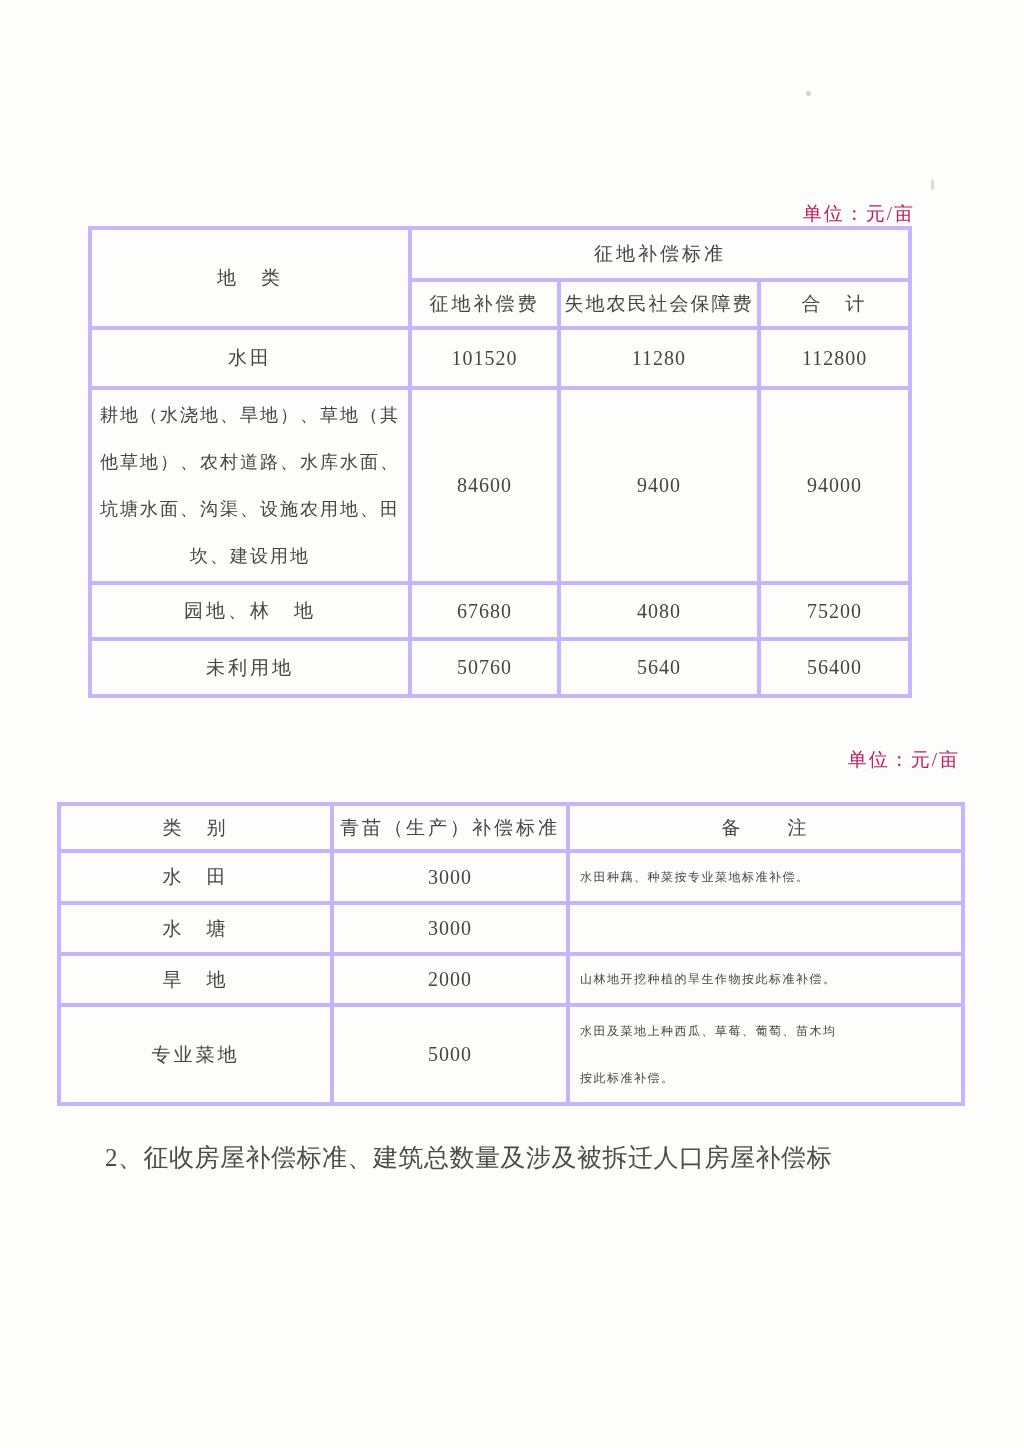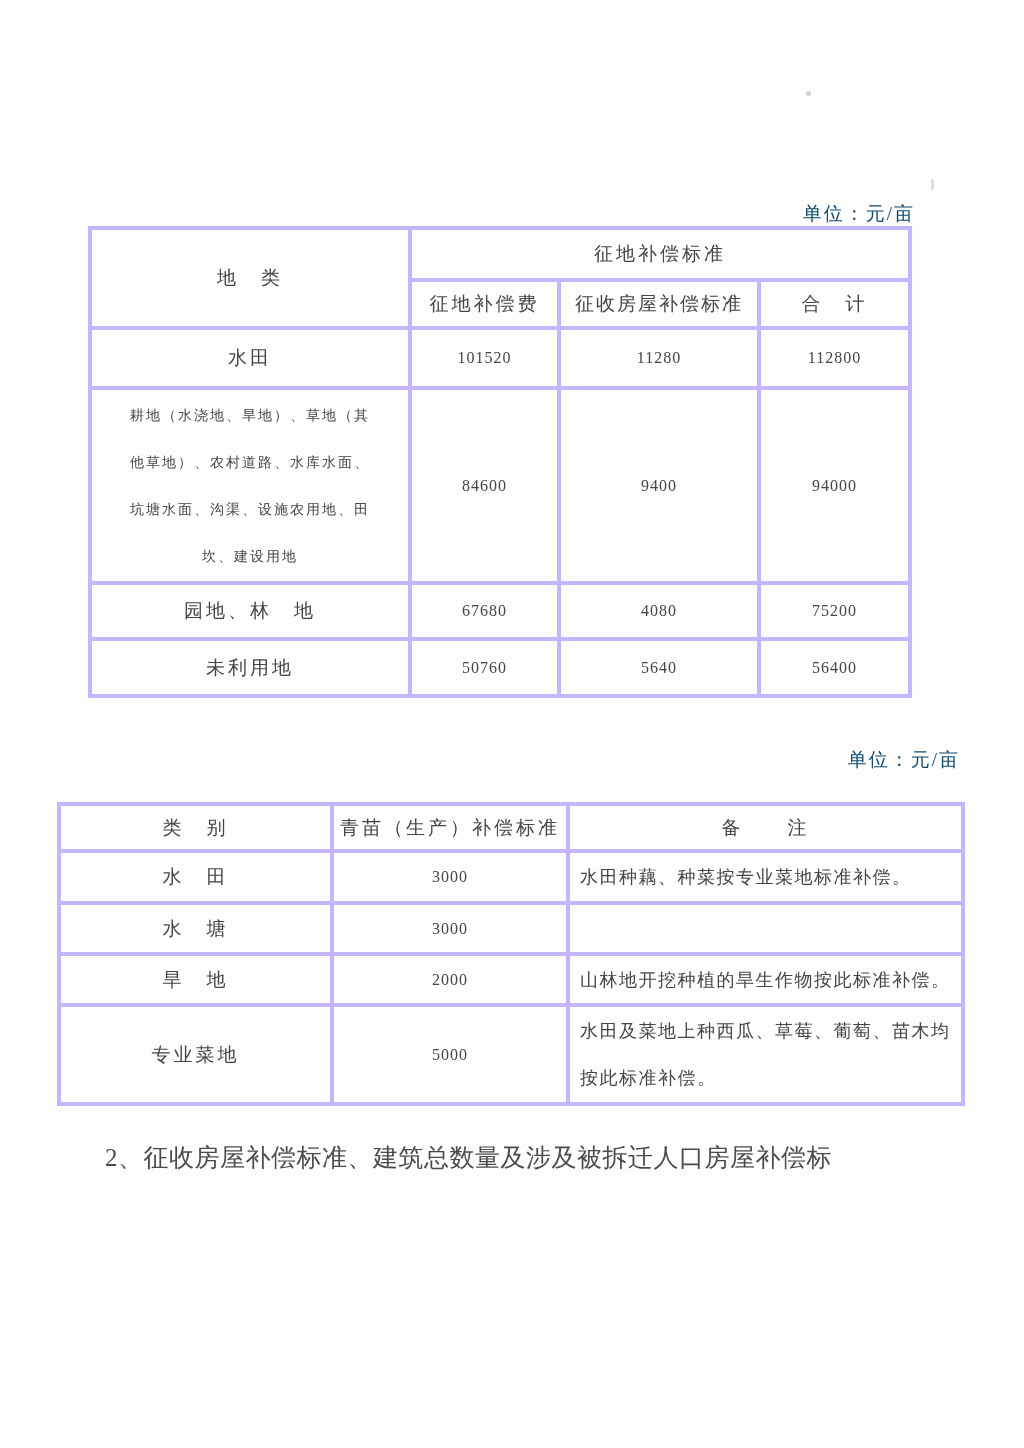--- a/index.html
+++ b/index.html
@@ -12,21 +12,21 @@
   .page {
     position:relative;
     width:1024px; height:1448px;
     background:#fdfdfb;
     overflow:hidden;
   }
   .unit-label {
     position:absolute;
     font-size:19px;
     letter-spacing:2px;
-    color:#0c4a6e;
+    color:#be185d;
     white-space:nowrap;
   }
   #unit-label-top { top:201px; right:109px; }
   #unit-label-bottom { top:747px; right:64px; }
 
   table {
     position:absolute;
     border-collapse:collapse;
     table-layout:fixed;
   }
@@ -35,33 +35,33 @@
     text-align:center;
     vertical-align:middle;
     font-size:19px;
     letter-spacing:3px;
     color:#454545;
     overflow:hidden;
   }
   #land-table { left:88px; top:226px; width:820px; }
   #crop-table { left:57px; top:802px; width:904px; }
 
-  .num { font-size:16px; letter-spacing:1px; }
+  .num { font-size:20px; letter-spacing:1px; }
   .tight { letter-spacing:2px; }
   .multiline {
     white-space:pre-line;
     line-height:47px;
-    font-size:14px;
+    font-size:18px;
     letter-spacing:2px;
     padding:0 8px;
   }
   .remark-cell {
     text-align:left;
     padding:0 10px;
-    font-size:18px;
+    font-size:12px;
     letter-spacing:1.5px;
   }
   .remark-cell.multiline { padding:0 10px; }
 
   .footer-heading {
     position:absolute;
     left:105px; top:1141px;
     font-size:25px;
     letter-spacing:0.5px;
     color:#4b4b4b;
@@ -93,21 +93,21 @@
         <col style="width:200px">
         <col style="width:151px">
     </colgroup>
     <tbody>
       <tr style="height:52px">
         <td rowspan="2">地　类</td>
         <td colspan="3">征地补偿标准</td>
       </tr>
       <tr style="height:48px">
         <td>征地补偿费</td>
-        <td class="tight">征收房屋补偿标准</td>
+        <td class="tight">失地农民社会保障费</td>
         <td>合　计</td>
       </tr>
       <tr style="height:60px">
         <td>水田</td>
         <td class="num">101520</td>
         <td class="num">11280</td>
         <td class="num">112800</td>
       </tr>
       <tr style="height:195px">
         <td class="multiline">耕地（水浇地、旱地）、草地（其

